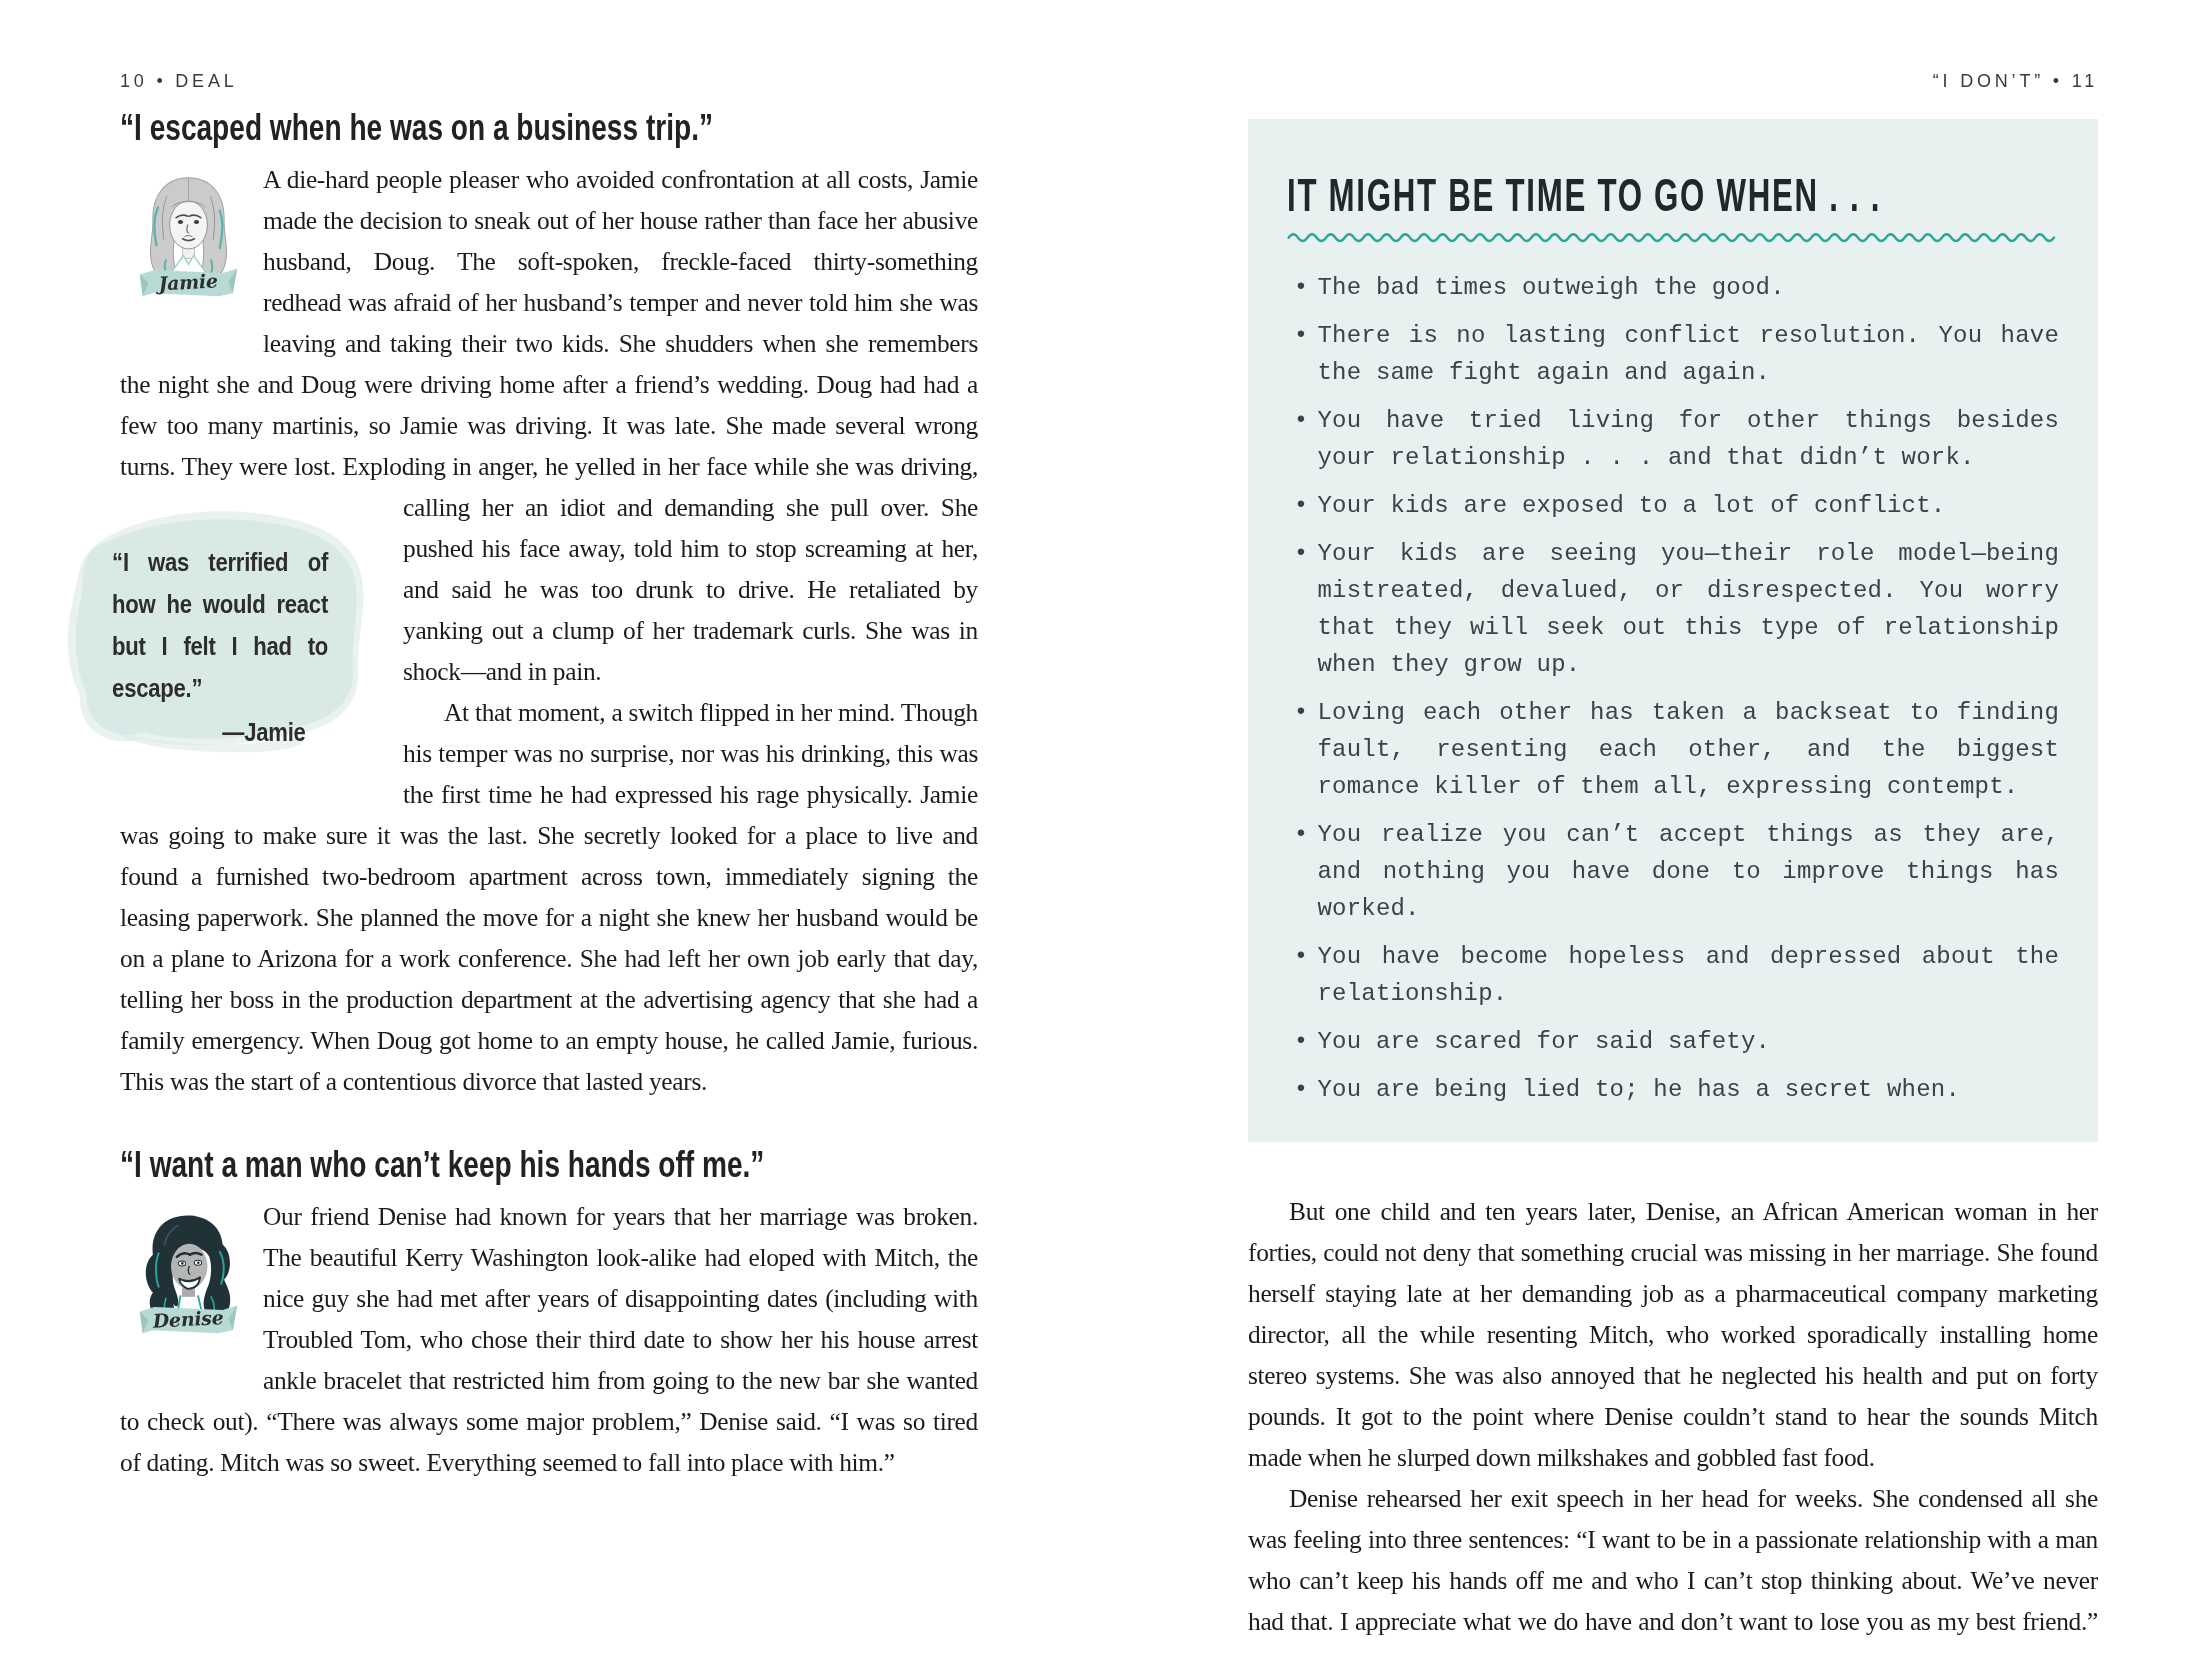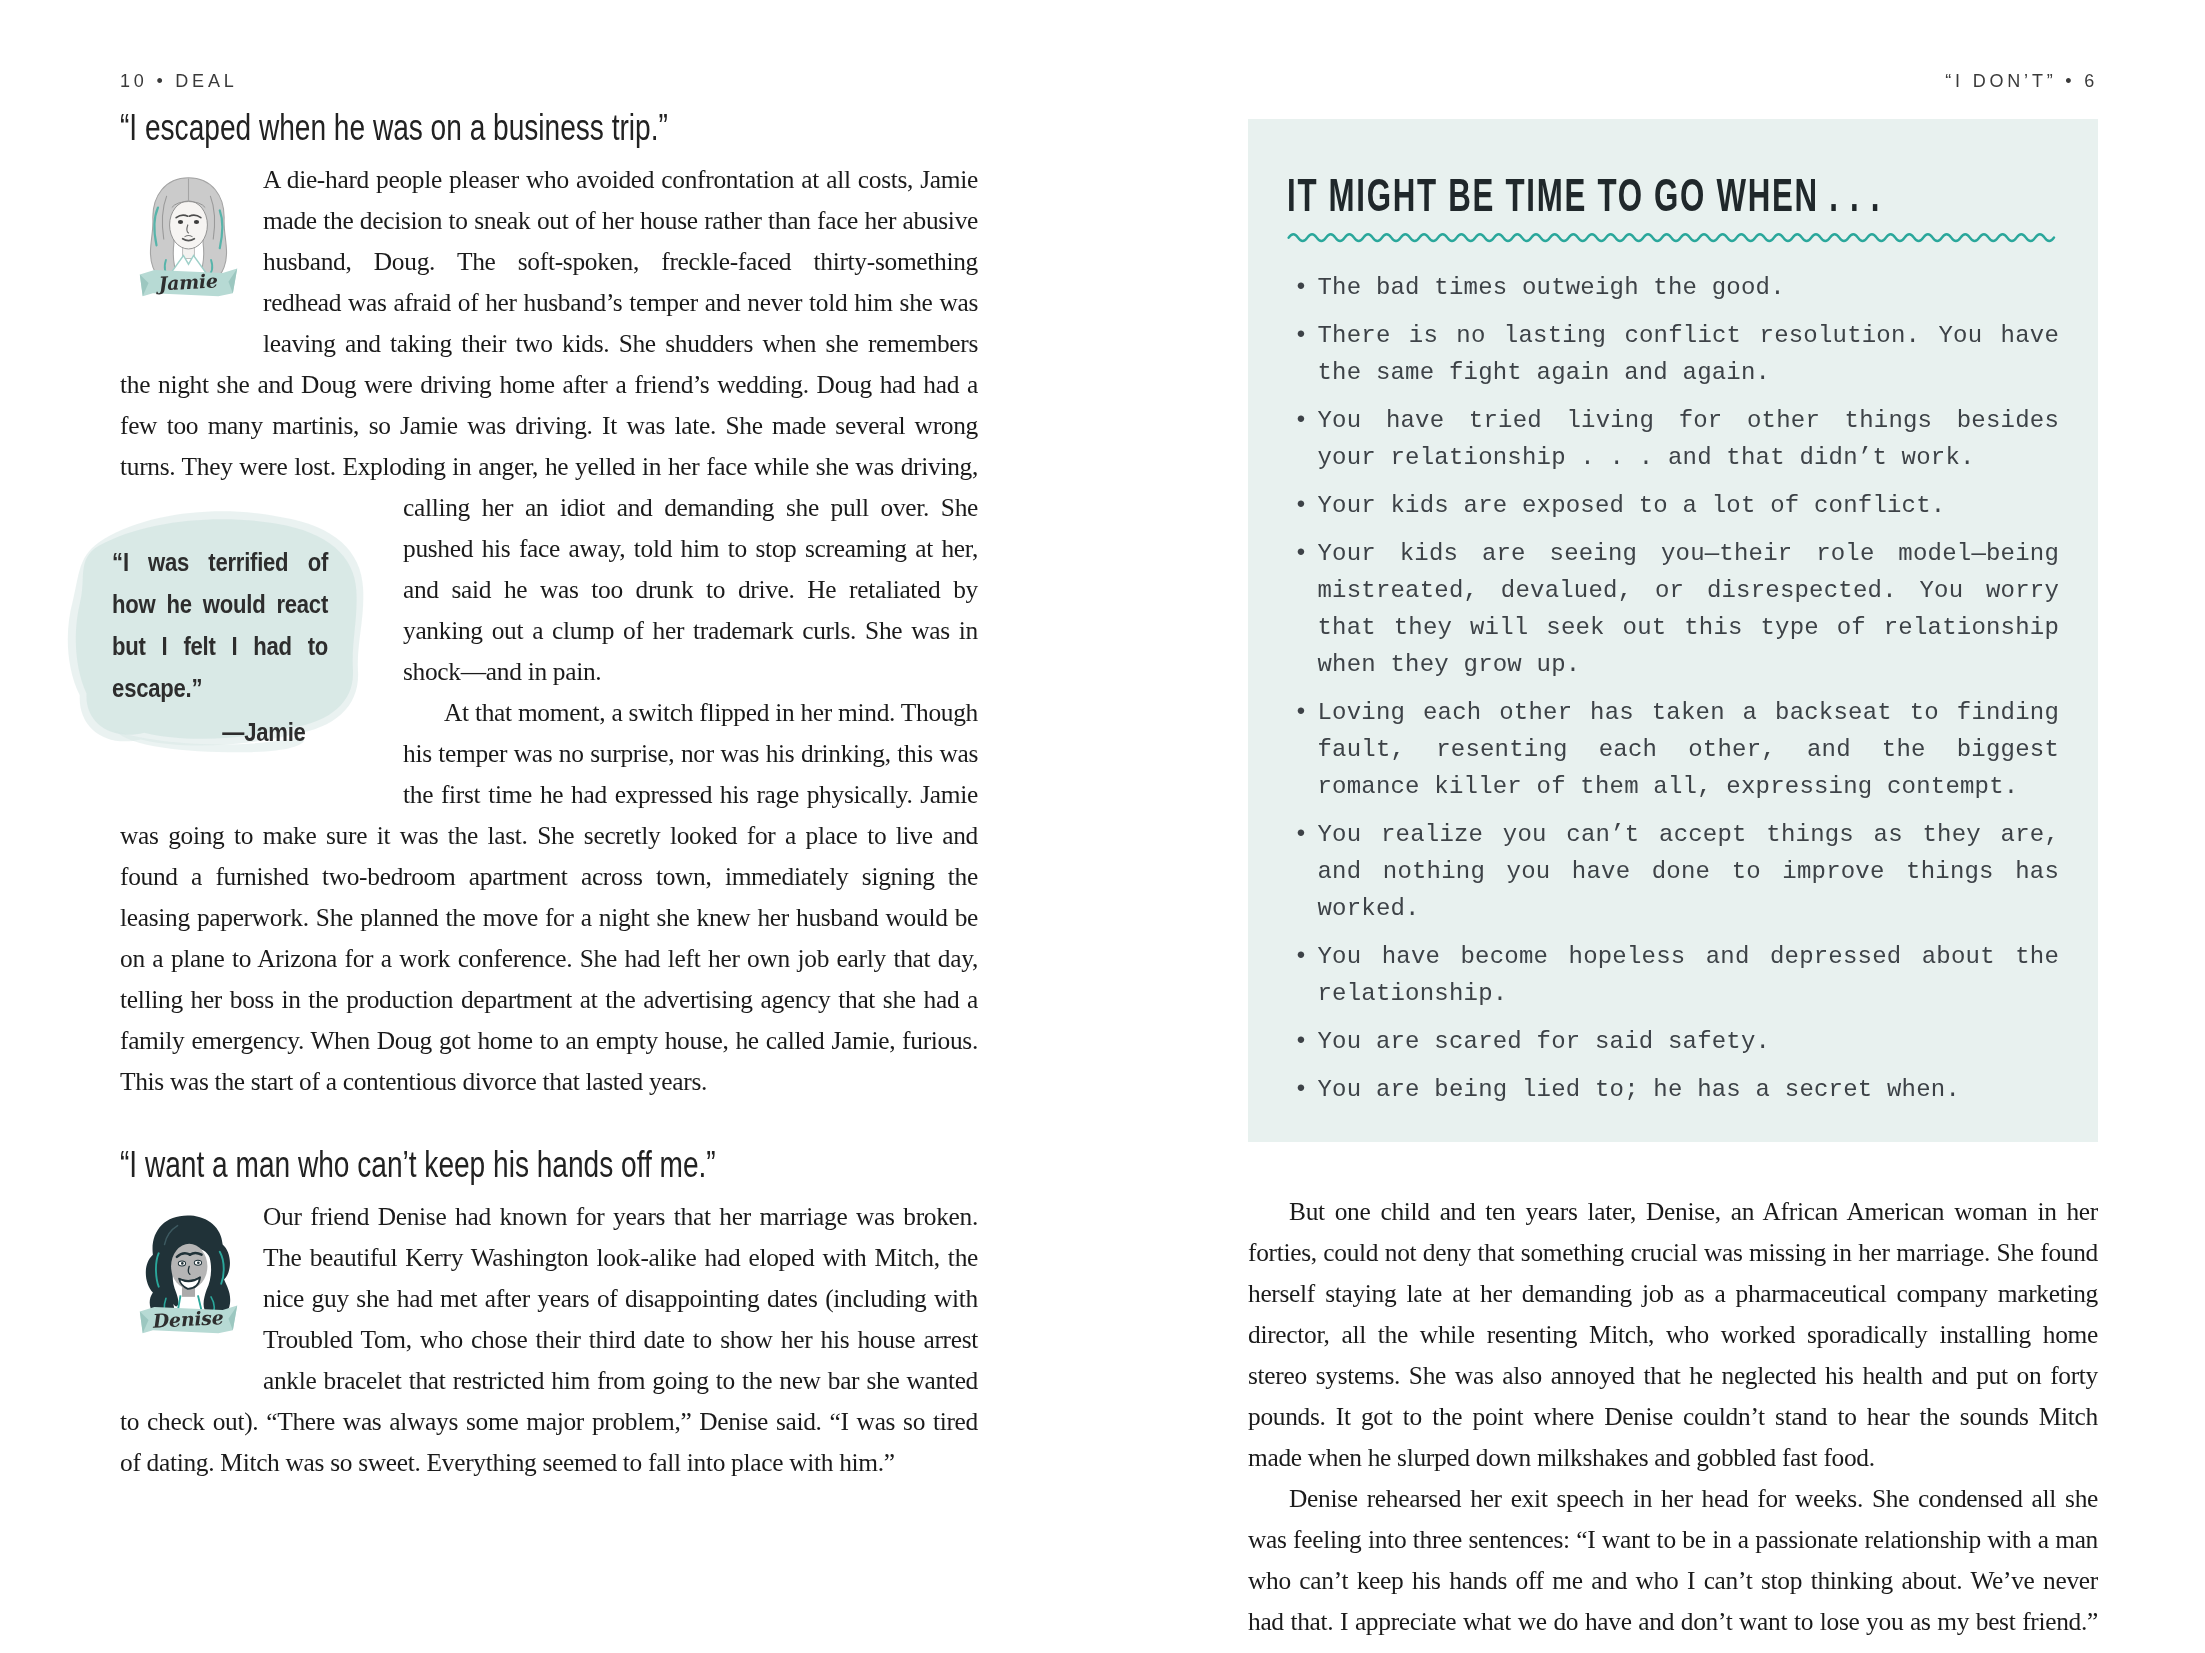--- a/index.html
+++ b/index.html
@@ -15,21 +15,21 @@
     font-family:"Liberation Sans", sans-serif;
     font-size:18px;line-height:22px;letter-spacing:3.8px;
     color:#3a3a3a;
   }
   
   .col-left{position:absolute;left:120px;top:70px;width:858px;}
   .col-right{position:absolute;left:1248px;top:70px;width:850px;}
   .col-left .folio{margin-bottom:15px;}
   .col-right .folio{text-align:right;margin-bottom:27px;}
   
-  h2.story-head{margin:0 0 10.2px 0;padding:0;font-weight:400;color:#222;}
+  h2.story-head{margin:0 0 10.2px 0;padding:0;font-weight:700;color:#222;}
   h2.story-head .cond{
     display:inline-block;white-space:nowrap;
     font-family:"Liberation Sans", sans-serif;
     font-size:36px;line-height:42px;letter-spacing:0px;
     transform:scaleX(.78);transform-origin:left center;
   }
   h2.h2-second{clear:both;margin-top:42px;}
   
   p.serif{
     margin:0;text-align:justify;
@@ -213,21 +213,21 @@
         <text x="75" y="158" text-anchor="middle" transform="rotate(-3 75 158)" class="banner-name" font-size="26" fill="#2e2e2e">Denise</text>
       </svg>
     </span>
     <span>Our friend Denise had known for years that her marriage was broken. The beautiful Kerry Washington look-alike had eloped with Mitch, the nice guy she had met after years of disappointing dates (including with Troubled Tom, who chose their third date to show her his house arrest ankle bracelet that restricted him from going to the new bar she wanted to check out). “There was always some major problem,” Denise said. “I was so tired of dating. Mitch was so sweet. Everything seemed to fall into place with him.”</span>
   </p>
 
 </div>
 
 <div class="col-right">
 
-  <div class="folio">“I DON’T” • 6</div>
+  <div class="folio">“I DON’T” • 11</div>
 
   <div class="callout">
     <div class="callout-title">
       <span class="cond">IT MIGHT BE TIME TO GO WHEN . . .</span>
     </div>
     <div class="wave-wrap">
       <svg width="772" height="15.3" viewBox="0 0 910 18">
         <path id="wavepath" d="M2 9 q5.5 -8 11 0 q5.5 8 11 0 q5.5 -8 11 0 q5.5 8 11 0 q5.5 -8 11 0 q5.5 8 11 0 q5.5 -8 11 0 q5.5 8 11 0 q5.5 -8 11 0 q5.5 8 11 0 q5.5 -8 11 0 q5.5 8 11 0 q5.5 -8 11 0 q5.5 8 11 0 q5.5 -8 11 0 q5.5 8 11 0 q5.5 -8 11 0 q5.5 8 11 0 q5.5 -8 11 0 q5.5 8 11 0 q5.5 -8 11 0 q5.5 8 11 0 q5.5 -8 11 0 q5.5 8 11 0 q5.5 -8 11 0 q5.5 8 11 0 q5.5 -8 11 0 q5.5 8 11 0 q5.5 -8 11 0 q5.5 8 11 0 q5.5 -8 11 0 q5.5 8 11 0 q5.5 -8 11 0 q5.5 8 11 0 q5.5 -8 11 0 q5.5 8 11 0 q5.5 -8 11 0 q5.5 8 11 0 q5.5 -8 11 0 q5.5 8 11 0 q5.5 -8 11 0 q5.5 8 11 0 q5.5 -8 11 0 q5.5 8 11 0 q5.5 -8 11 0 q5.5 8 11 0 q5.5 -8 11 0 q5.5 8 11 0 q5.5 -8 11 0 q5.5 8 11 0 q5.5 -8 11 0 q5.5 8 11 0 q5.5 -8 11 0 q5.5 8 11 0 q5.5 -8 11 0 q5.5 8 11 0 q5.5 -8 11 0 q5.5 8 11 0 q5.5 -8 11 0 q5.5 8 11 0 q5.5 -8 11 0 q5.5 8 11 0 q5.5 -8 11 0 q5.5 8 11 0 q5.5 -8 11 0 q5.5 8 11 0 q5.5 -8 11 0 q5.5 8 11 0 q5.5 -8 11 0 q5.5 8 11 0 q5.5 -8 11 0 q5.5 8 11 0 q5.5 -8 11 0 q5.5 8 11 0 q5.5 -8 11 0 q5.5 8 11 0 q5.5 -8 11 0 q5.5 8 11 0 q5.5 -8 11 0 q5.5 8 11 0 q5.5 -8 11 0 q5.5 8 11 0" fill="none" stroke="#2aa79b" stroke-width="3" stroke-linecap="round"></path>
       </svg>
     </div>

